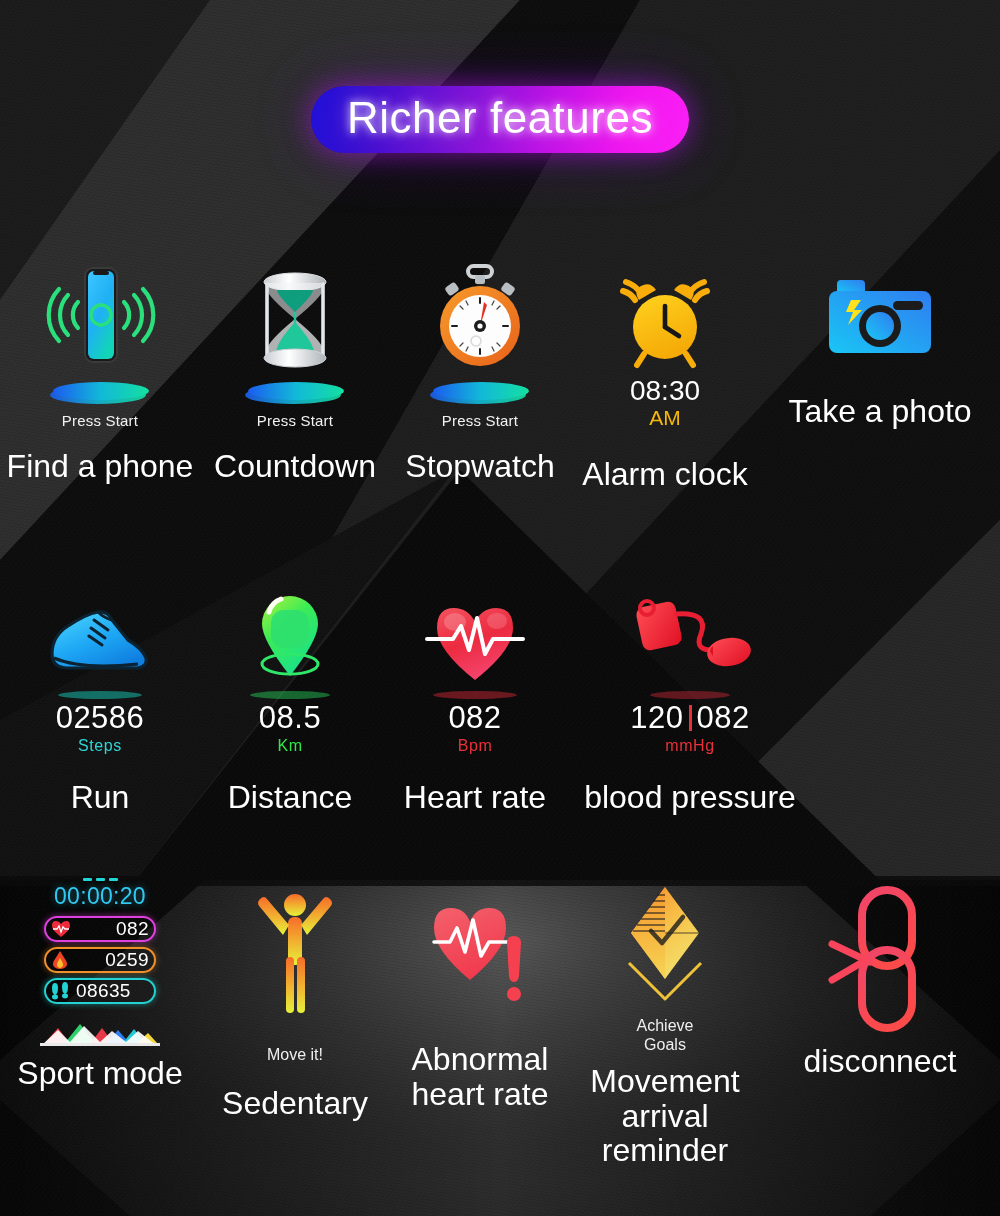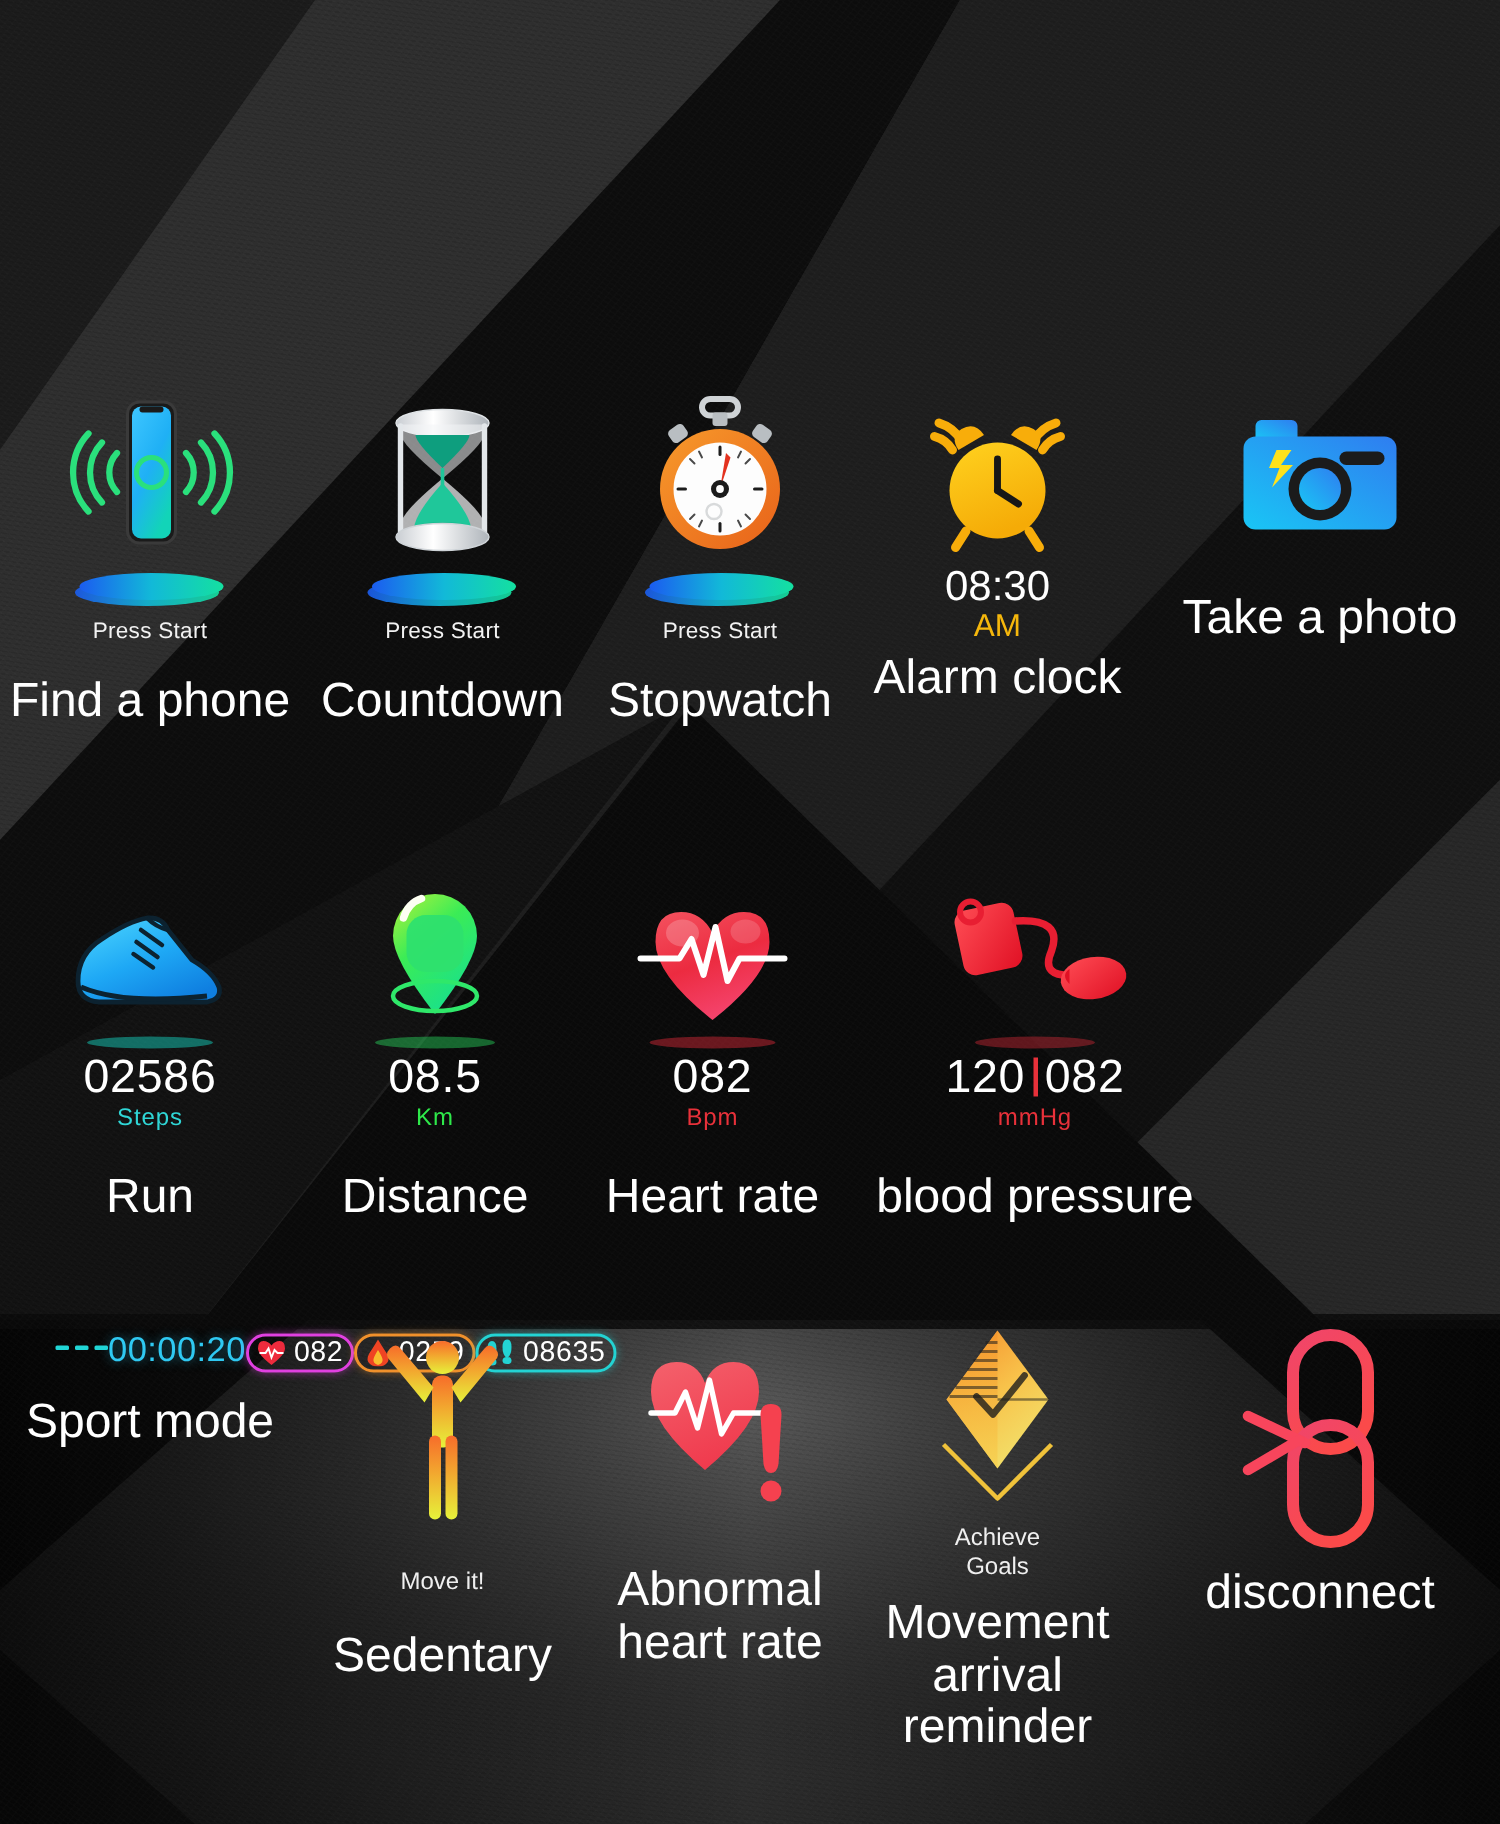--- a/index.html
+++ b/index.html
@@ -72,21 +72,21 @@
   .caption {
     font-size: 32px; color: #fff; line-height: 1.08; text-align: center; white-space: pre-line;
   }
   .sub-note { font-size: 16px; color: #efefef; line-height: 1.2; text-align:center; white-space: pre-line; }
 
   .r1 .caption { margin-top: 20px; }
   .r2 .caption { margin-top: 22px; }
   .r3 .caption { margin-top: 10px; }
 
   
-  .watchface { width: 126px; display: flex; flex-direction: row; align-items: center; }
+  .watchface { width: 126px; display: flex; flex-direction: column; align-items: center; }
   .wf-dashes { display:flex; gap:4px; margin-bottom: 2px; }
   .wf-dashes i { display:block; width:9px; height:3px; background:#21d6d6; border-radius:1px; }
   .wf-timer { font-size: 23px; color:#2fc9f2; letter-spacing:.3px; line-height:1.16;
               text-shadow: 0 0 7px rgba(47,201,242,.5); }
   .wf-pill {
     position: relative; width: 112px; height: 26px; margin-top: 5px;
     border: 2px solid #fff; border-radius: 13px;
     display:flex; align-items:center; padding: 0 5px; gap: 5px;
   }
   .wf-pill .wf-num { margin-left:auto; font-size: 19px; color:#fff; letter-spacing:.4px; }
@@ -138,20 +138,25 @@
     <polygon points="0,1100 130,1216 0,1216" fill="#1a1a1a"></polygon>
     <polygon points="1000,1100 870,1216 1000,1216" fill="#1a1a1a"></polygon>
     <rect y="880" width="1000" height="336" fill="url(#vgrad)"></rect>
     <rect y="876" width="1000" height="10" fill="#0b0b0b" opacity=".85"></rect>
   </svg>
 </div>
 <div id="noise"></div>
 
 <div id="page">
 
+  <div class="title-wrap">
+    <div class="title-pill">
+      <div class="title-text">Richer features</div>
+    </div>
+  </div>
 
   <div class="row" id="row1">
 
     <div class="cell r1" style="width:200px">
       <div class="icon-box" style="height:112px">
         <svg width="120" height="112" viewBox="0 0 120 112">
           <defs>
             <linearGradient id="phoneG" x1="0" y1="0" x2="0.6" y2="1">
               <stop offset="0%" stop-color="#3ec6ff"></stop>
                 <stop offset="55%" stop-color="#1fb0f5"></stop>
@@ -297,21 +302,21 @@
           <g stroke="#f8ad0a" stroke-width="6" stroke-linecap="round">
             <line x1="35" y1="90" x2="28" y2="101"></line>
             <line x1="77" y1="90" x2="84" y2="101"></line>
           </g>
         </svg>
       </div>
       <div style="display:flex;flex-direction:column;align-items:center;margin-top:2px">
         <div class="clock-time">08:30</div>
         <div class="clock-ampm">AM</div>
       </div>
-      <div class="caption" style="margin-top:4px">Alarm clock</div>
+      <div class="caption" style="margin-top:27px">Alarm clock</div>
     </div>
 
     <div class="cell r1" style="width:240px">
       <div class="icon-box" style="height:112px; align-items:center">
         <svg width="118" height="100" viewBox="0 0 118 100">
           <defs>
             <linearGradient id="camG" x1="0" y1="1" x2="1" y2="0">
               <stop offset="0%" stop-color="#19c6f5"></stop>
                 <stop offset="100%" stop-color="#2f7df0"></stop>
             </linearGradient>

